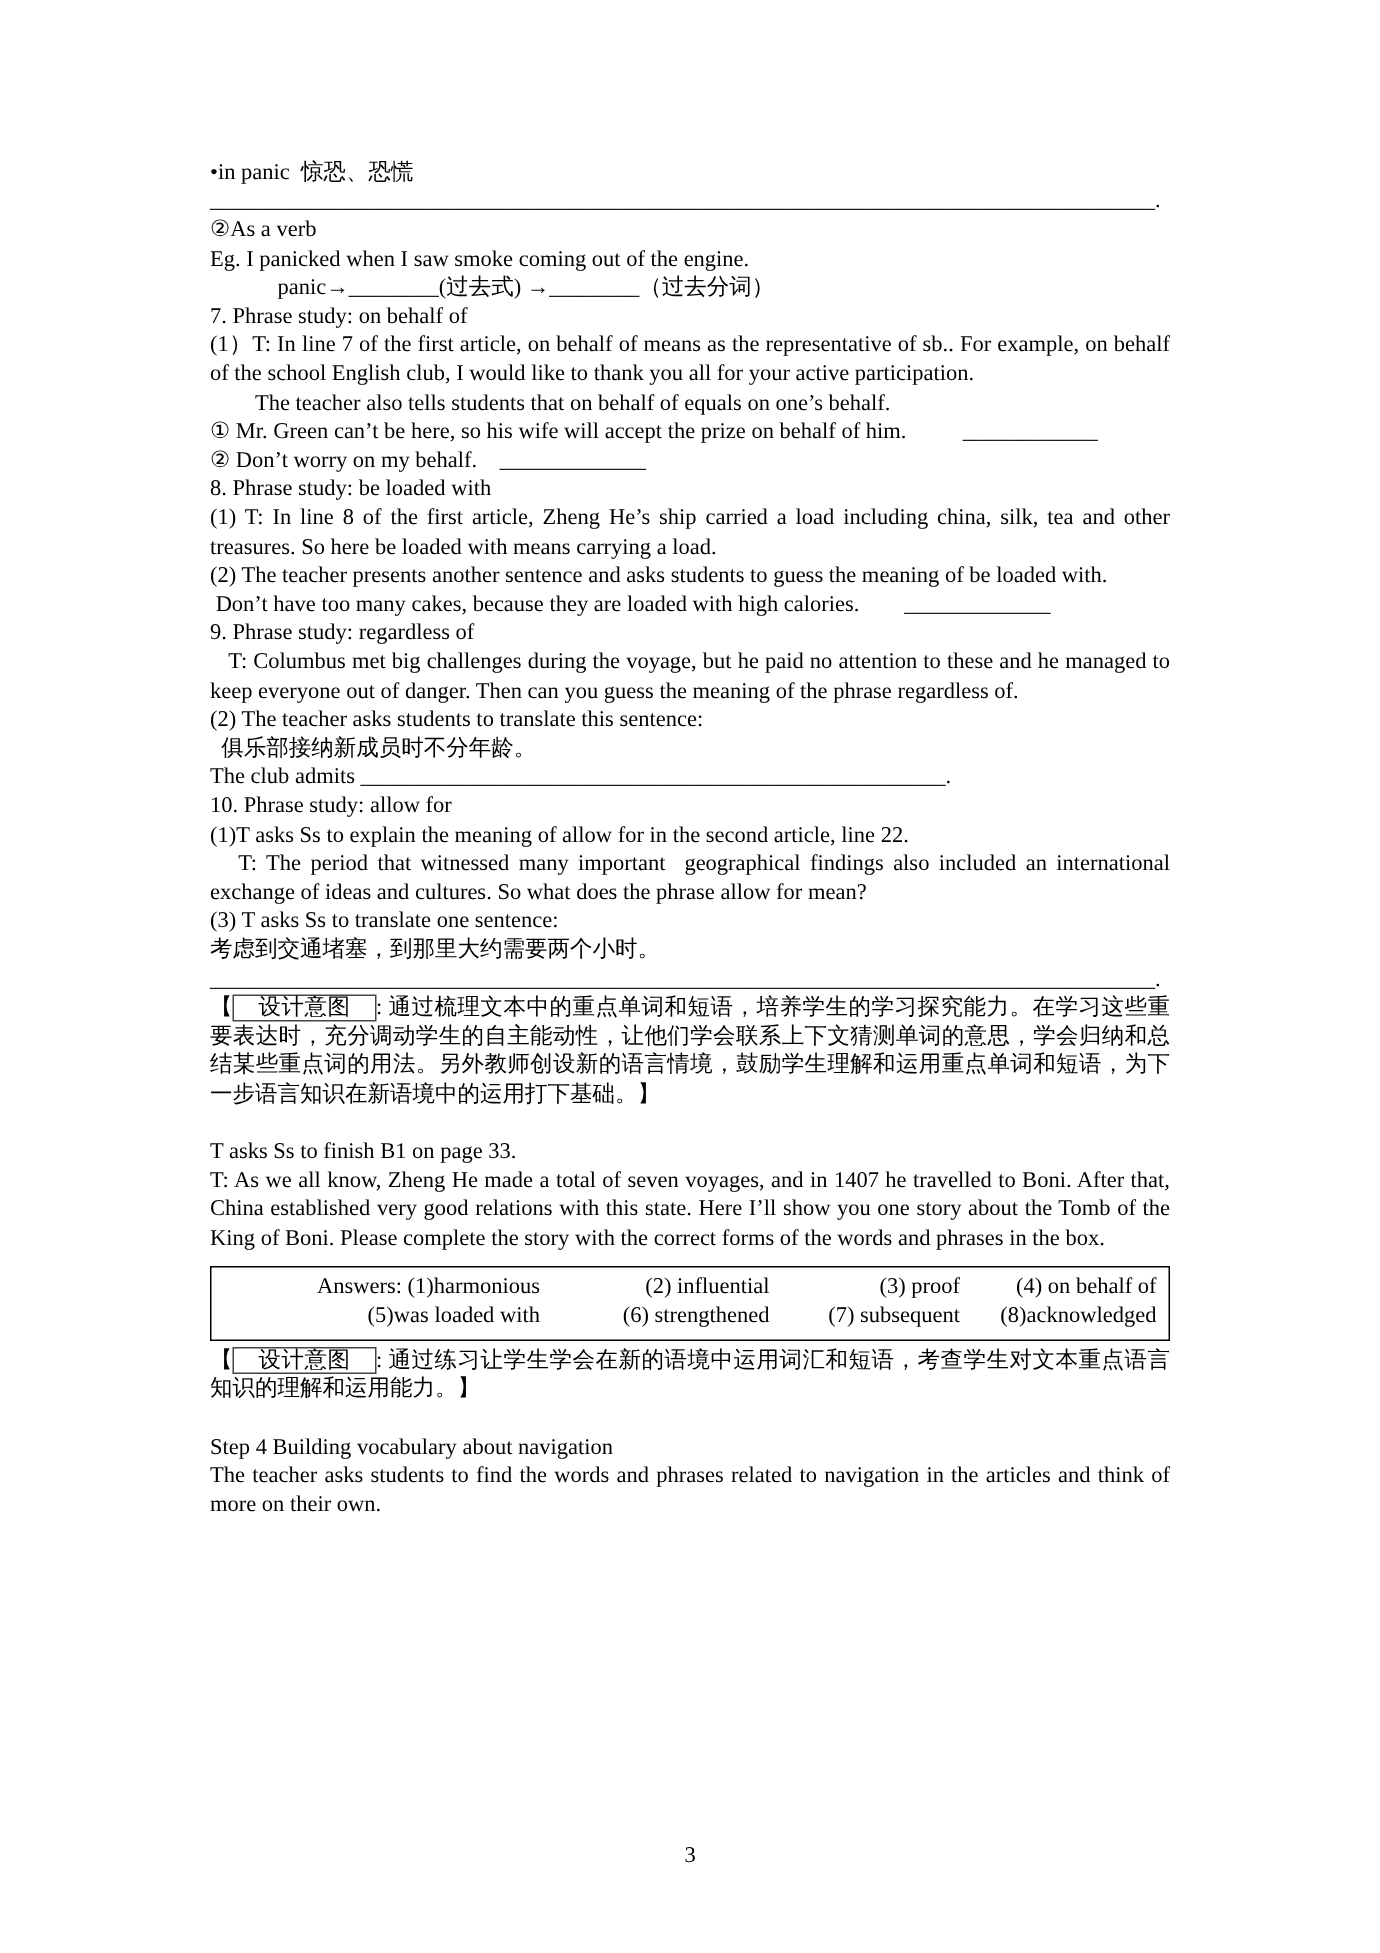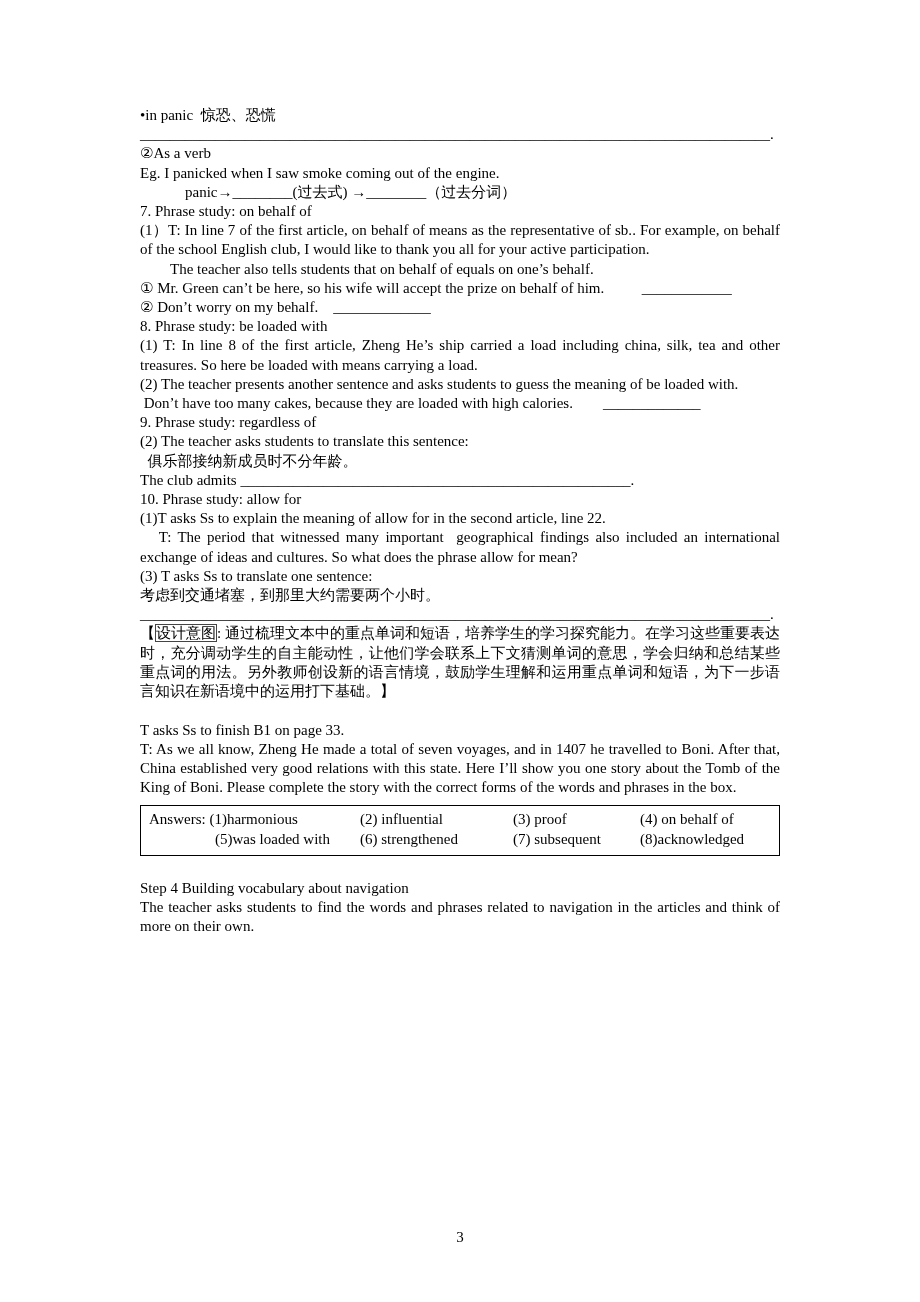--- a/index.html
+++ b/index.html
@@ -17,25 +17,26 @@
   }
   .line{
     margin:0;
     line-height:19.2px;
     text-align:justify;
     white-space:pre-wrap;
     word-break:break-word;
   }
   .line.blank{white-space:normal;}
   .i{}
-  .char-box{border:1px solid #444;padding:0 0;}
+  .char-box{border:1px solid #444;padding:0 16px;}
   .ansbox{
     border:1px solid #000;
     margin:8px 0 4px 0;
     padding:4px 8px 6px 8px;
+    text-align:right;
   }
   .ansrow{
     display:grid;
     grid-template-columns:211px 153px 127px auto;
     line-height:19.2px;
     white-space:pre-wrap;
   }
   .ansrow-cont .anscell:first-child{padding-left:66px;box-sizing:border-box;}
   .pagenum{
     position:absolute;
@@ -57,35 +58,37 @@
       <p class="line"><span>7. Phrase study: on behalf of</span></p>
       <p class="line"><span>(1）T: In line 7 of the first article, </span><span class="i">on behalf of</span><span> means </span><span class="i">as the representative of sb.</span><span>. For example, on behalf of the school English club, I would like to thank you all for your active participation.</span></p>
       <p class="line"><span>        The teacher also tells students that </span><span class="i">on behalf of</span><span> equals </span><span class="i">on one’s behalf</span><span>.</span></p>
       <p class="line"><span>① Mr. Green can’t be here, so his wife will accept the prize on behalf of him.          ____________</span></p>
       <p class="line"><span>② Don’t worry on my behalf.    _____________</span></p>
       <p class="line"><span>8. Phrase study: be loaded with</span></p>
       <p class="line"><span>(1) T: In line 8 of the first article, Zheng He’s ship carried a load including china, silk, tea and other treasures. So here </span><span class="i">be loaded with</span><span> means carrying a load.</span></p>
       <p class="line"><span>(2) The teacher presents another sentence and asks students to guess the meaning of </span><span class="i">be loaded with</span><span>.</span></p>
       <p class="line"><span> Don’t have too many cakes, because they are loaded with high calories.        _____________</span></p>
       <p class="line"><span class="i">9.</span><span> Phrase study: regardless of</span></p>
+      <p class="line"><span>   T: Columbus met big challenges during the voyage, but he paid no attention to these and he managed to keep everyone out of danger. Then can you guess the meaning of the phrase </span><span class="i">regardless of.</span></p>
       <p class="line"><span>(2) The teacher asks students to translate this sentence:</span></p>
       <p class="line"><span>  俱乐部接纳新成员时不分年龄。</span></p>
       <p class="line"><span>The club admits ____________________________________________________.</span></p>
       <p class="line"><span class="i">10.</span><span> Phrase study: allow for</span></p>
       <p class="line"><span>(1)T asks Ss to explain the meaning of </span><span class="i">allow for</span><span> in the second article, line 22.</span></p>
       <p class="line"><span>   T: The period that witnessed many important  geographical findings also included an international exchange of ideas and cultures. So what does the phrase </span><span class="i">allow for</span><span> mean?</span></p>
       <p class="line"><span>(3) T asks Ss to translate one sentence:</span></p>
       <p class="line"><span>考虑到交通堵塞，到那里大约需要两个小时。</span></p>
       <p class="line"><span>____________________________________________________________________________________.</span></p>
       <p class="line"><span>【</span><span class="char-box">设计意图</span><span>: 通过梳理文本中的重点单词和短语，培养学生的学习探究能力。在学习这些重要表达时，充分调动学生的自主能动性，让他们学会联系上下文猜测单词的意思，学会归纳和总结某些重点词的用法。另外教师创设新的语言情境，鼓励学生理解和运用重点单词和短语，为下一步语言知识在新语境中的运用打下基础。】</span></p>
       <p class="line blank">&nbsp;</p>
       <p class="line"><span>T asks Ss to finish B1 on page 33.</span></p>
       <p class="line"><span>T: As we all know, Zheng He made a total of seven voyages, and in 1407 he travelled to Boni. After that, China established very good relations with this state. Here I’ll show you one story about the Tomb of the King of Boni. Please complete the story with the correct forms of the words and phrases in the box.</span></p>
       <div class="ansbox">
         <div class="ansrow"><span class="anscell">Answers: (1)harmonious</span><span class="anscell">(2) influential</span><span class="anscell">(3) proof</span><span class="anscell">(4) on behalf of</span></div>
         <div class="ansrow ansrow-cont"><span class="anscell">(5)was loaded with</span><span class="anscell">(6) strengthened</span><span class="anscell">(7) subsequent</span><span class="anscell">(8)acknowledged</span></div>
       </div>
+      <p class="line"><span>【</span><span class="char-box">设计意图</span><span>: 通过练习让学生学会在新的语境中运用词汇和短语，考查学生对文本重点语言知识的理解和运用能力。】</span></p>
       <p class="line blank">&nbsp;</p>
       <p class="line"><span class="i">Step 4 Building vocabulary about navigation</span></p>
       <p class="line"><span>The teacher asks students to find the words and phrases related to navigation in the articles and think of more on their own.</span></p>
     </div>
   <div class="pagenum">3</div>
 </div>
 
 </body></html>

